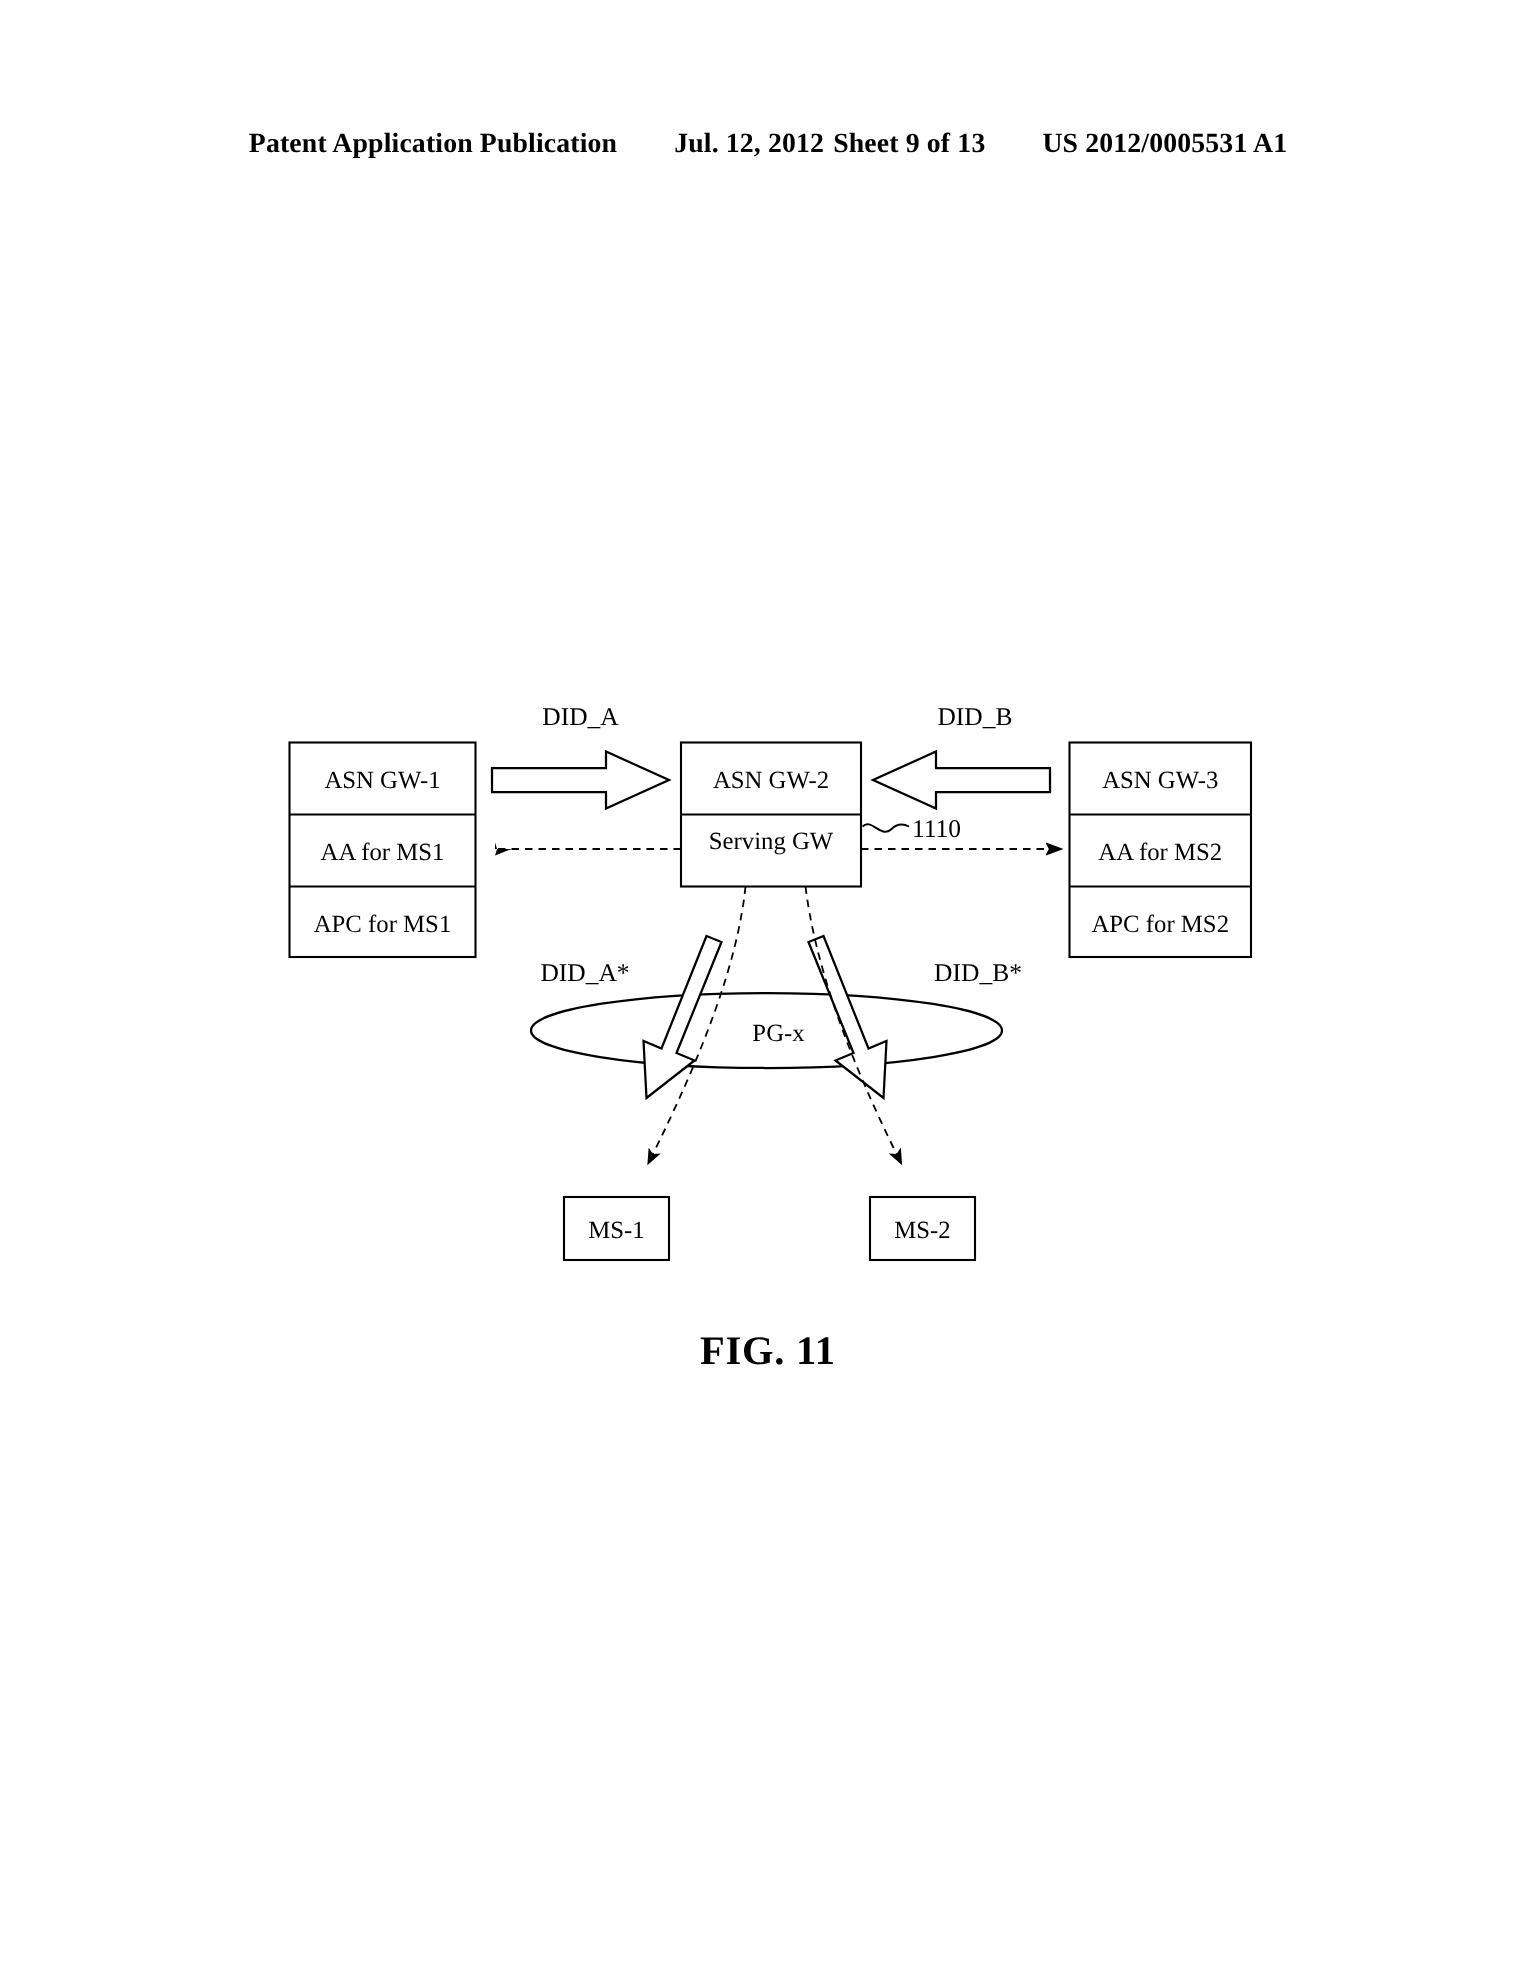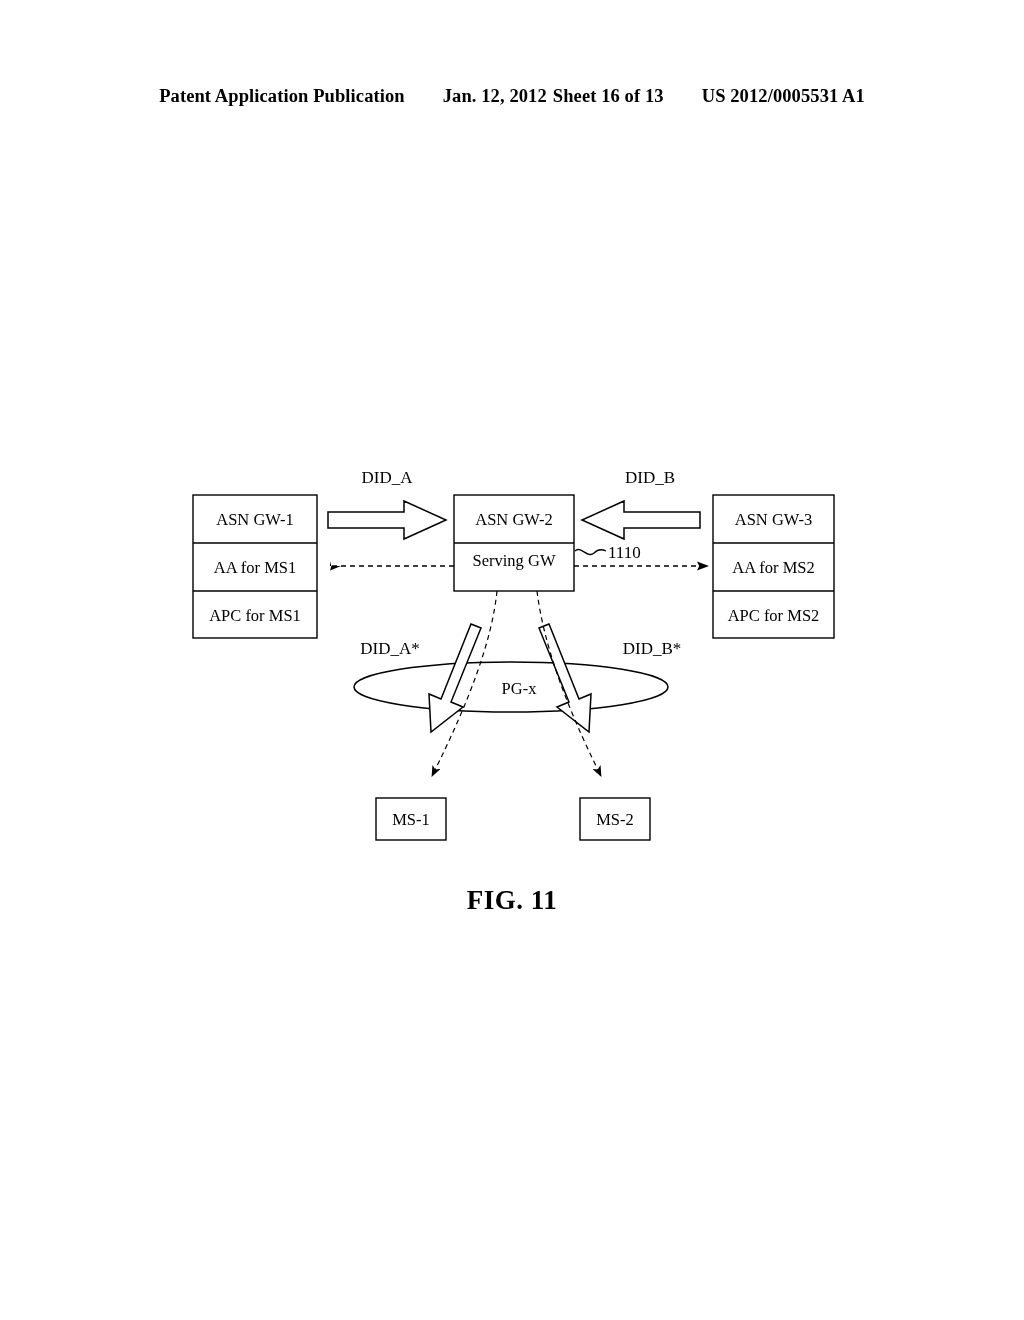--- a/index.html
+++ b/index.html
@@ -121,22 +121,22 @@
     fill: #000000;
   }
 </style>
 </head>
 <body>
 
 <div id="page">
 
   <div id="header">
     <span class="h-pub">Patent Application Publication</span>
-    <span class="h-date">Jan. 12, 2012</span>
-    <span class="h-sheet">Sheet 16 of 13</span>
+    <span class="h-date">Jul. 12, 2012</span>
+    <span class="h-sheet">Sheet 9 of 13</span>
     <span class="h-patno">US 2012/0005531 A1</span>
   </div>
 
   <svg id="diagram" viewBox="0 0 1024 1320" xmlns="http://www.w3.org/2000/svg">
 
     <defs>
       <marker id="arrowSolidLeft" markerWidth="12" markerHeight="10" refX="11" refY="5" orient="auto" markerUnits="userSpaceOnUse">
         <path d="M11,5 L0,5 L11,0.6 L9.6,5 L11,9.4 Z" class="solid-head"></path>
       </marker>
       <marker id="arrowSolidRight" markerWidth="12" markerHeight="10" refX="11" refY="5" orient="auto" markerUnits="userSpaceOnUse">

